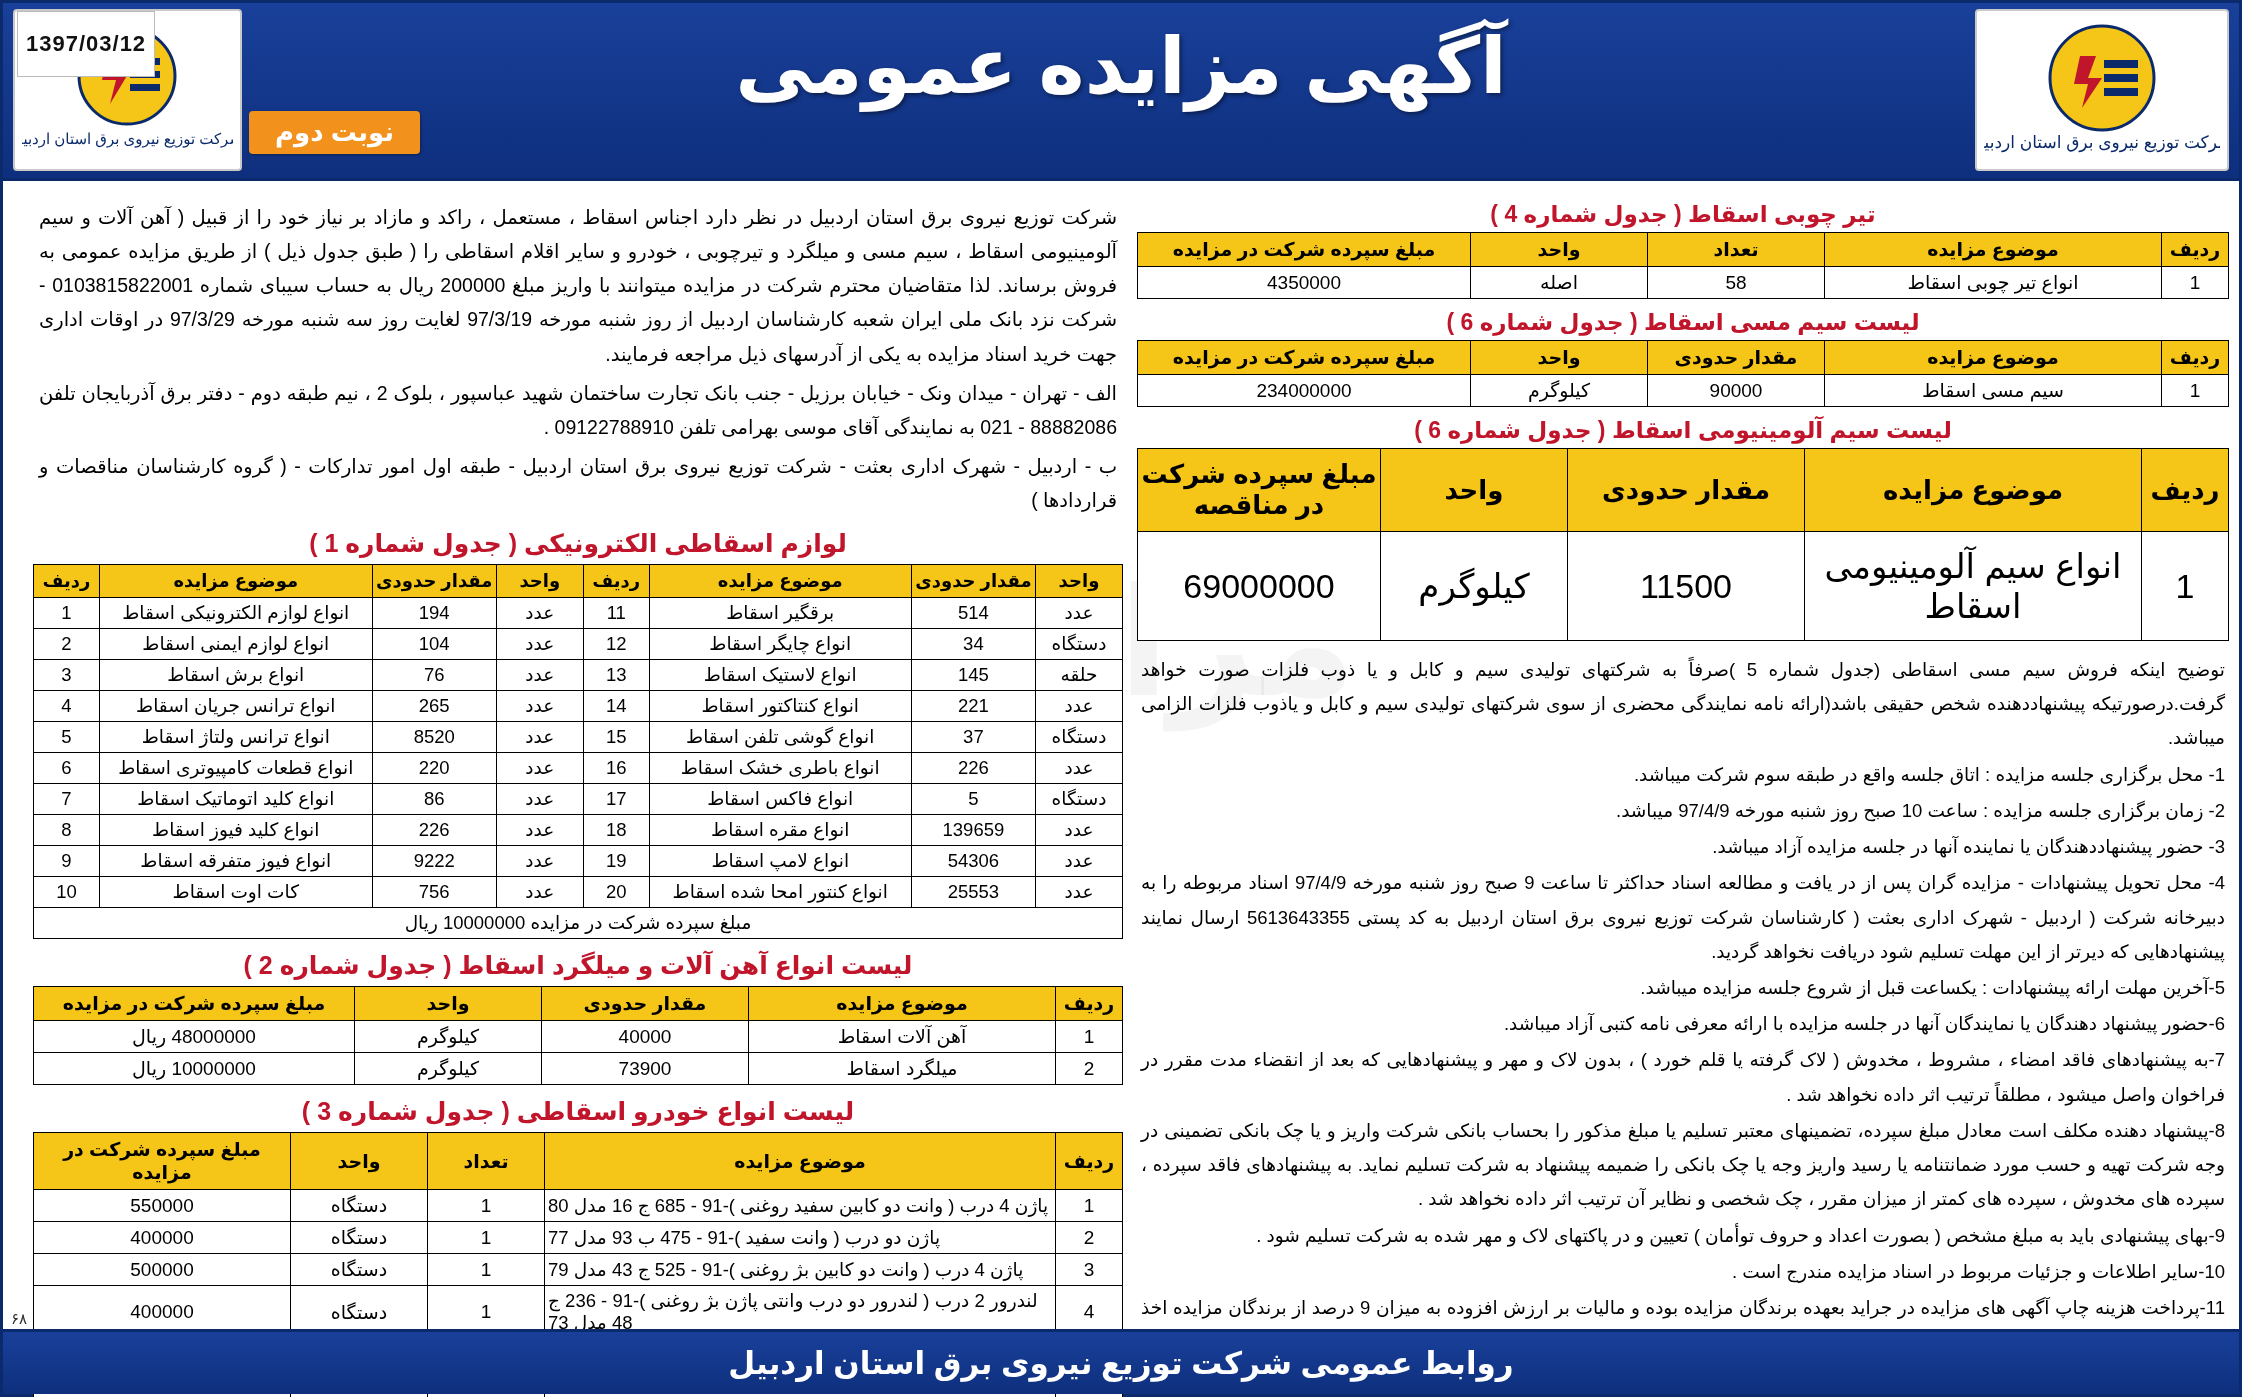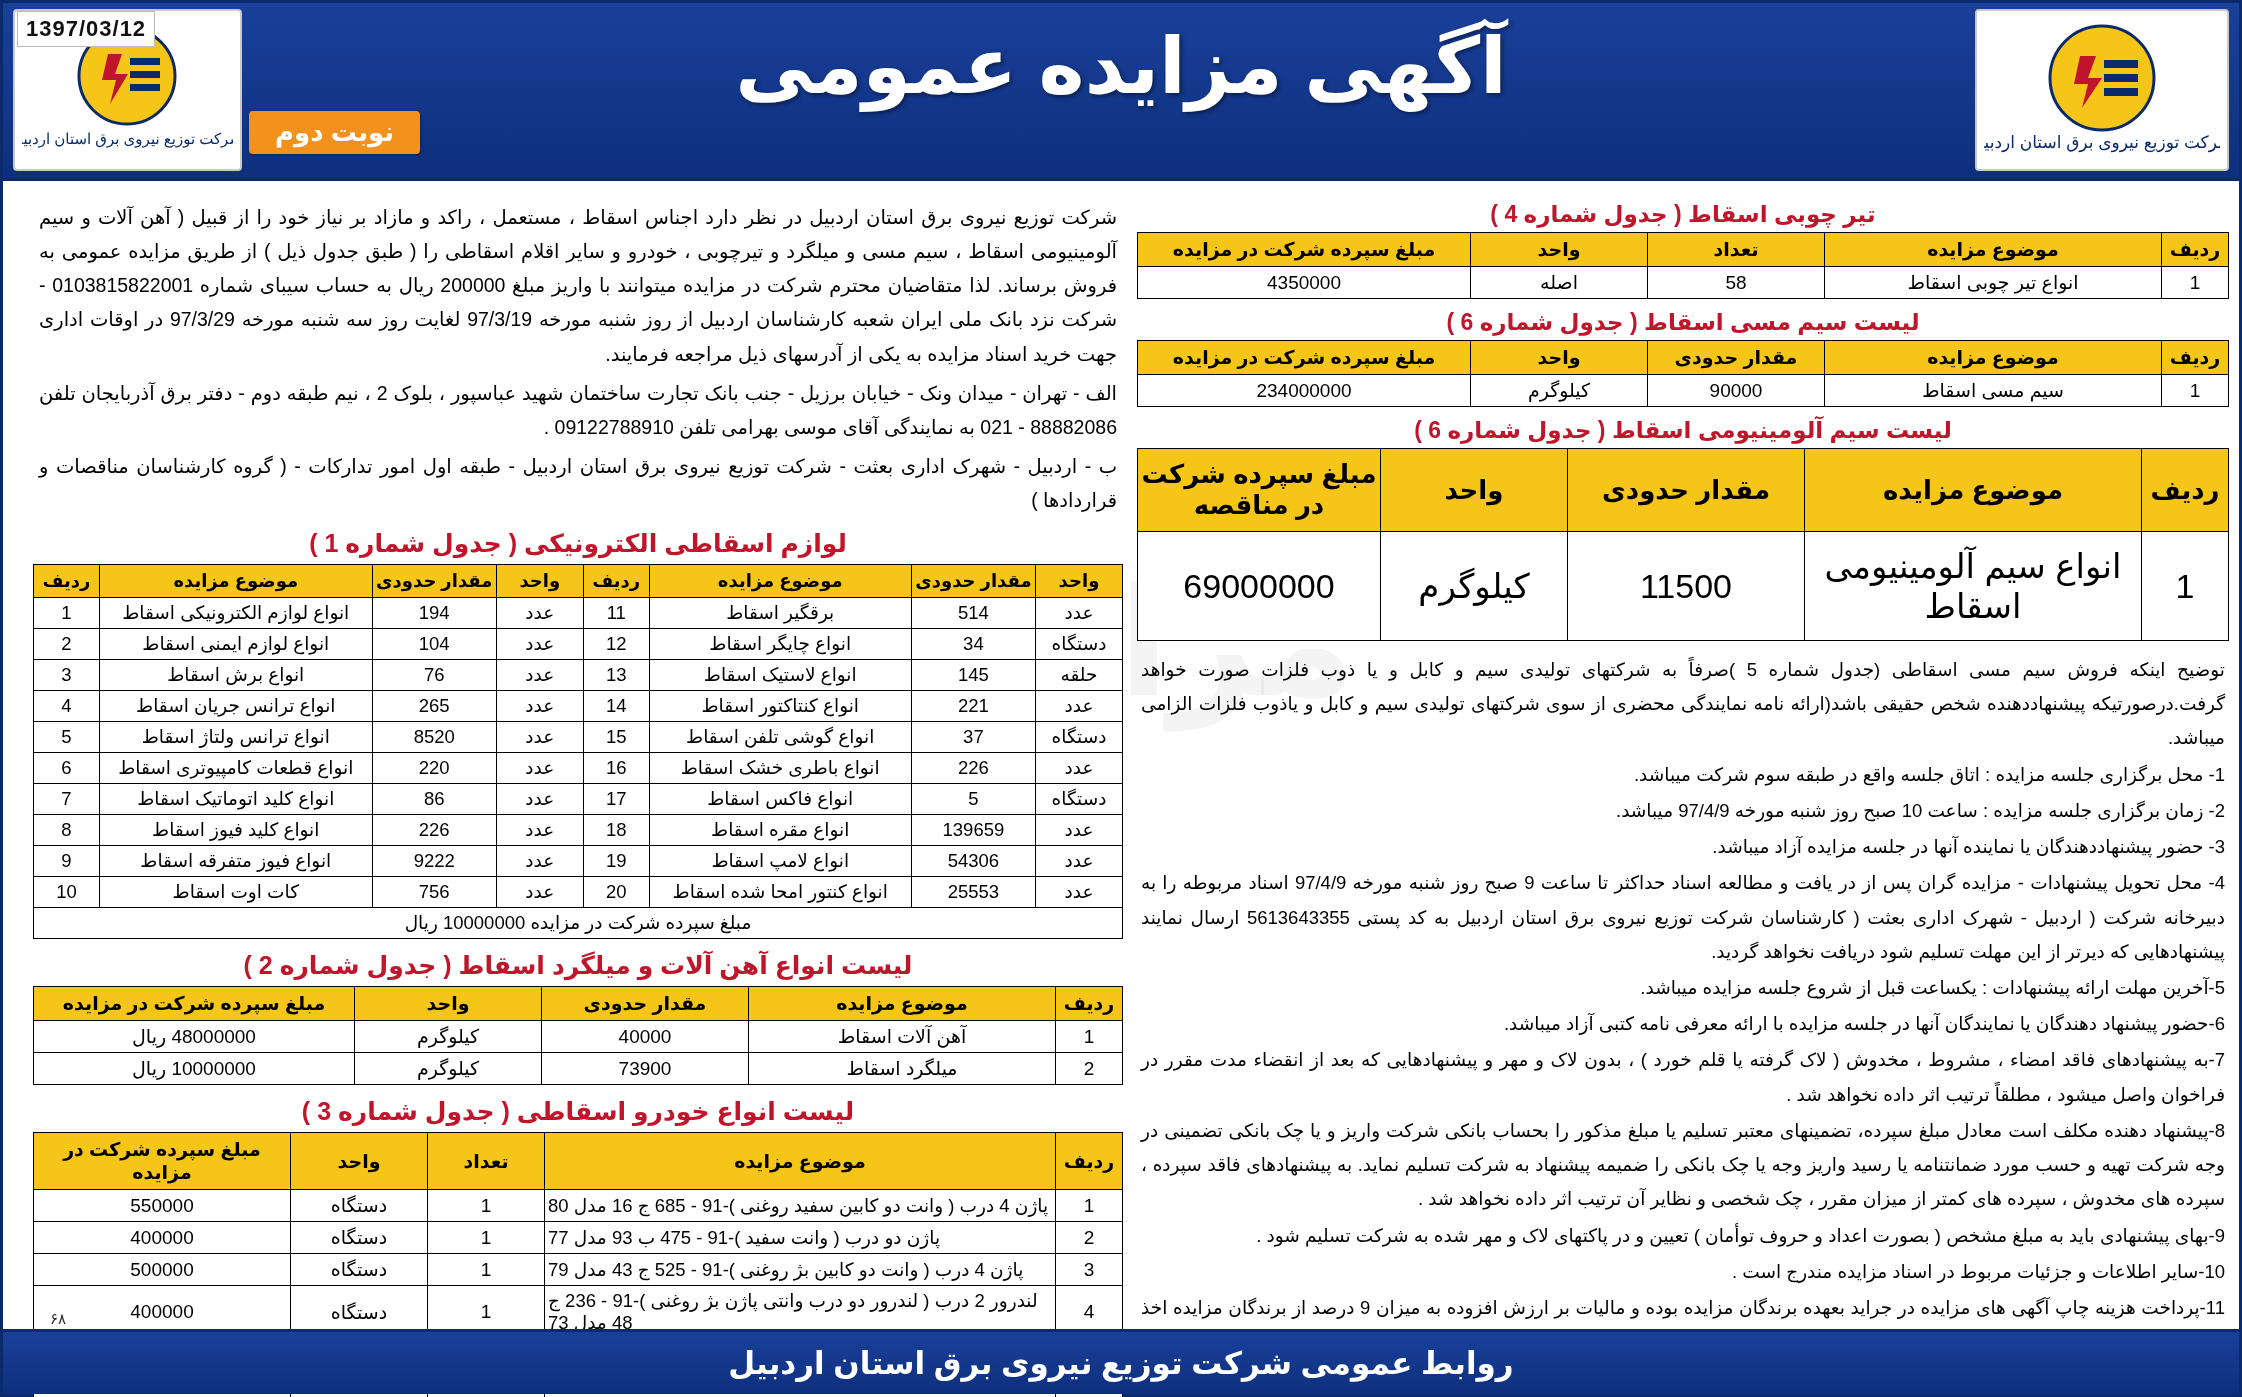--- a/index.html
+++ b/index.html
@@ -6,21 +6,21 @@
   body{width:2242px;height:1397px;font-family:"Liberation Sans","DejaVu Sans",sans-serif;color:#000;overflow:hidden;}
   .page{position:relative;width:2242px;height:1397px;box-sizing:border-box;border:3px solid #0a2a6b;background:#fff;}
 
   
   .header{position:relative;height:175px;background:#123a8f;background:linear-gradient(180deg,#19409a 0%,#0e2f7d 100%);border-bottom:3px solid #0a2a6b;}
   .hdr-title{position:absolute;left:0;right:0;top:18px;text-align:center;color:#fff;font-size:78px;font-weight:bold;letter-spacing:1px;text-shadow:2px 2px 4px rgba(0,0,0,.45);}
   .logo-box{position:absolute;top:6px;background:#fff;border:2px solid #c9c9c9;border-radius:4px;display:flex;align-items:center;justify-content:center;}
   .logo-right{right:10px;width:250px;height:158px;}
   .logo-left{left:10px;width:225px;height:158px;}
   .logo-svg{display:block;}
-  .date-badge{position:absolute;left:14px;top:8px;background:#fff;color:#111;font-size:22px;padding:4px 8px;border:1px solid #bbb;font-weight:bold;letter-spacing:1px;}
+  .date-badge{position:absolute;left:14px;top:8px;background:#fff;color:#111;font-size:22px;padding:19px 8px;border:1px solid #bbb;font-weight:bold;letter-spacing:1px;}
   .nobat{position:absolute;left:246px;top:108px;background:#f2911b;color:#fff;font-size:26px;font-weight:bold;padding:6px 26px;border-radius:4px;box-shadow:1px 1px 3px rgba(0,0,0,.35);}
 
   
   .content{position:relative;display:flex;flex-direction:row;padding:10px 10px 0 10px;gap:14px;height:1130px;box-sizing:border-box;}
   .col-right{width:1090px;}
   .col-left{width:1092px;}
 
   
   .intro{font-size:19.5px;line-height:1.75;text-align:justify;direction:rtl;padding:4px 6px 0 6px;}
   .intro p{margin:5px 0 4px 0;}
@@ -48,21 +48,21 @@
 
   
   .notes{font-size:18.5px;line-height:1.85;text-align:justify;direction:rtl;margin-top:12px;padding:0 4px;}
   .notes p{margin:0 0 2px 0;}
   .link{color:#0a49c4;text-decoration:underline;font-weight:bold;}
   .link.red{color:#c0152a;}
 
   
   .footer{position:absolute;left:0;right:0;bottom:0;height:62px;background:#123a8f;background:linear-gradient(180deg,#19409a 0%,#0e2f7d 100%);border-top:3px solid #0a2a6b;display:flex;align-items:center;justify-content:center;}
   .footer span{color:#fff;font-size:31px;font-weight:bold;}
-  .corner-num{position:absolute;left:8px;bottom:66px;font-size:15px;color:#333;margin-left:39px;}
+  .corner-num{position:absolute;left:8px;bottom:66px;font-size:15px;color:#333;}
   .wm{position:absolute;left:50%;top:46%;transform:translate(-50%,-50%);font-size:150px;color:rgba(0,0,0,0.045);font-weight:bold;pointer-events:none;letter-spacing:14px;}
 </style>
 </head>
 <body>
 
 <div class="page">
 
   <div class="header">
     <div class="logo-box logo-right">
       <svg class="logo-svg" width="236" height="148" viewBox="0 0 236 148">

